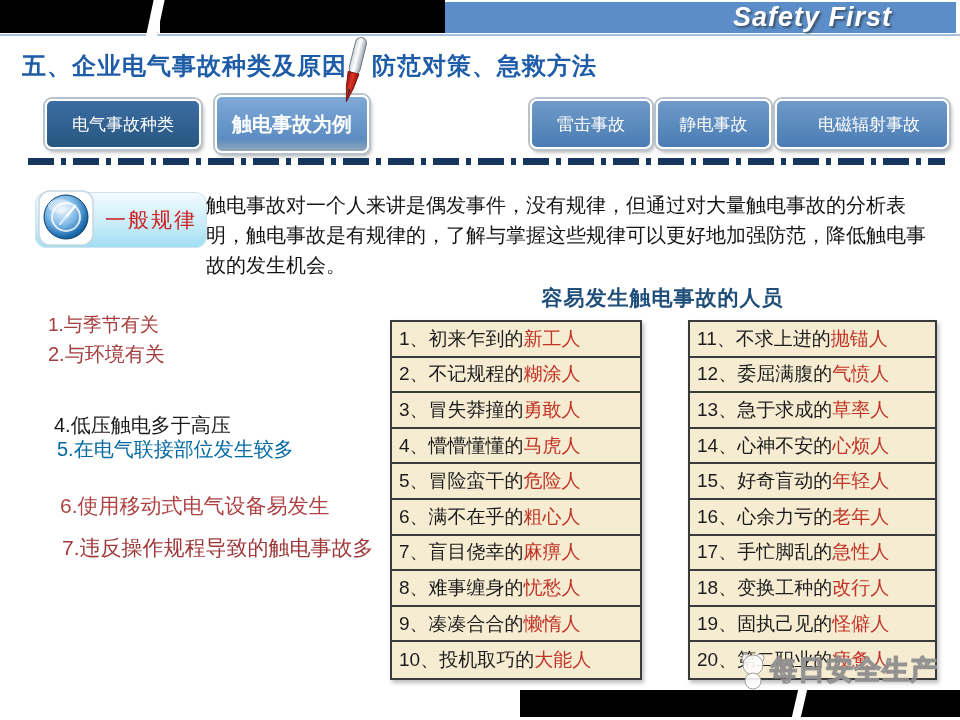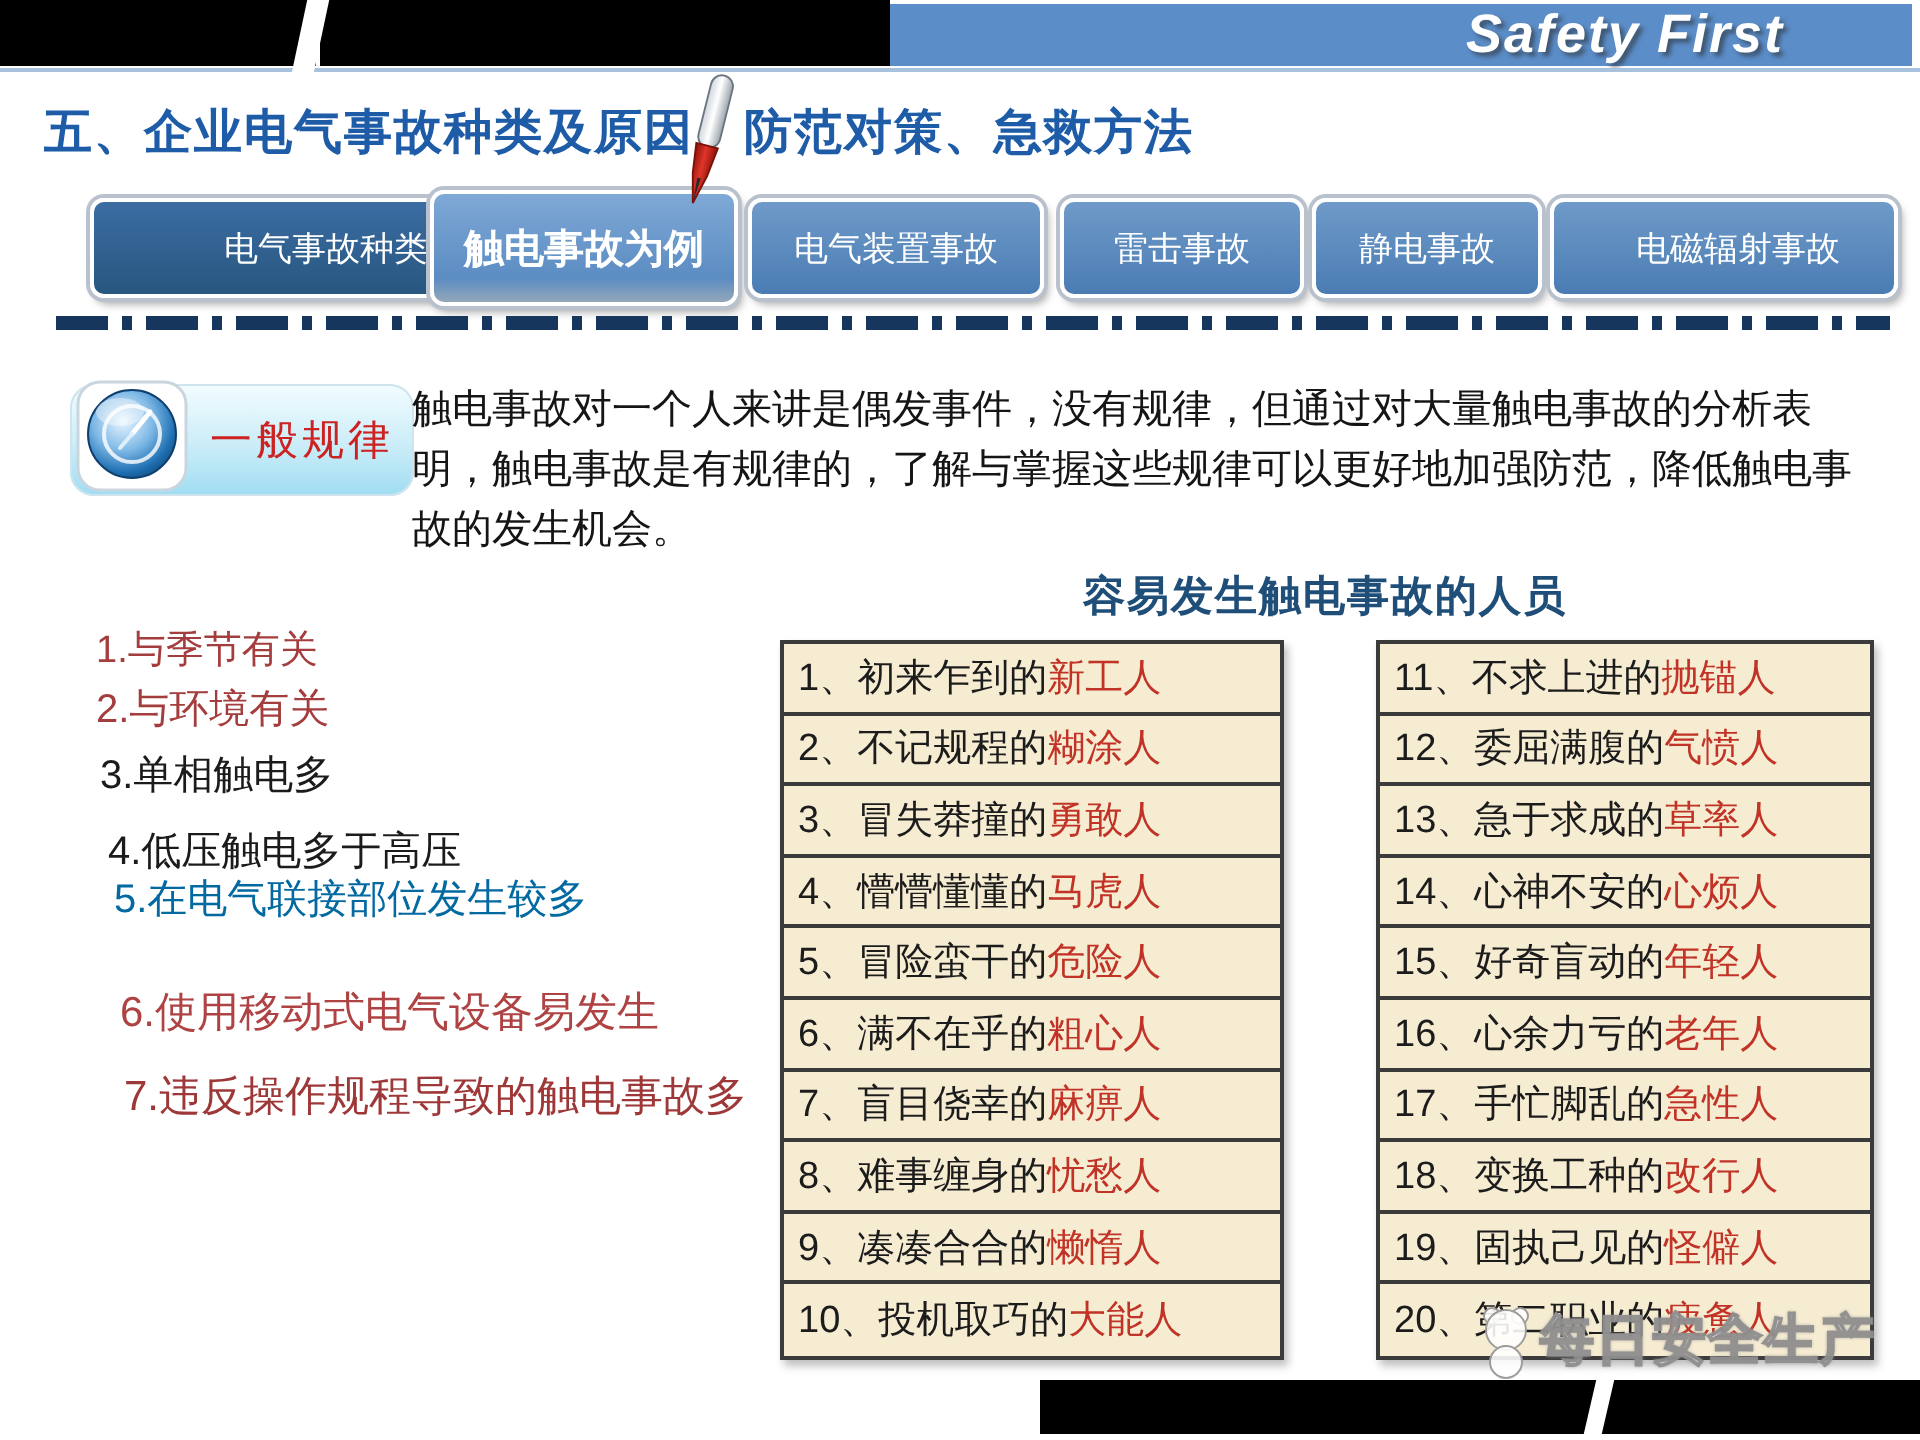--- a/index.html
+++ b/index.html
@@ -18,21 +18,21 @@
   
   #page-title{position:absolute;top:50px;left:22px;width:640px;font-size:24px;font-weight:bold;color:#1E5CA8;letter-spacing:1px;}
   #pen{position:absolute;top:34px;left:328px;width:52px;height:74px;z-index:3;transform:rotate(14deg);}
 
   
   .tab{position:absolute;top:99px;height:46px;border:2px solid #fff;border-radius:7px;
        box-shadow:0 0 0 2px #b9c2cc,2px 3px 4px rgba(0,0,0,.35);
        display:flex;align-items:center;justify-content:center;
        color:#fff;font-size:17px;cursor:pointer;
        background:linear-gradient(180deg,#6f9ac9,#4a7cb3);}
-  #tab-1{left:45px;width:152px;background:linear-gradient(180deg,#3c6da3,#27567f);padding-left:40px;}
+  #tab-1{left:45px;width:152px;background:linear-gradient(180deg,#3c6da3,#27567f);}
   #tab-2{left:215px;width:150px;top:95px;height:54px;font-size:20px;font-weight:bold;
          background:linear-gradient(180deg,#7fa9d6 0%,#5b8cc2 78%,#93a7b9 100%);}
   #tab-3{left:374px;width:144px;}
   #tab-4{left:530px;width:118px;}
   #tab-5{left:656px;width:111px;}
   #tab-6{left:775px;width:156px;padding-left:14px;}
 
   #dash-line{position:absolute;top:158px;left:28px;width:917px;height:7px;
      background:repeating-linear-gradient(to right,#17365D 0 26px,transparent 26px 33px,#17365D 33px 38px,transparent 38px 45px);}
 
@@ -112,23 +112,20 @@
     <path d="M9,42 L21,42 L19,58 L15,74 L11,58 Z" fill="url(#penRed)" stroke="#7a1209" stroke-width="1"></path>
     <path d="M14,60 L15,74 L16,60 Z" fill="#2b2b2b"></path>
   </svg>
 
   <div id="tab-1" class="tab">
       <span>电气事故种类</span>
     </div>
   <div id="tab-2" class="tab">
       <span>触电事故为例</span>
     </div>
-  <div id="tab-3" class="tab">
-      <span>电气装置事故</span>
-    </div>
   <div id="tab-4" class="tab">
       <span>雷击事故</span>
     </div>
   <div id="tab-5" class="tab">
       <span>静电事故</span>
     </div>
   <div id="tab-6" class="tab">
       <span>电磁辐射事故</span>
     </div>
 
@@ -153,21 +150,20 @@
     </svg>
     <span id="badge-label">一般规律</span>
   </div>
 
   <div id="para">触电事故对一个人来讲是偶发事件，没有规律，但通过对大量触电事故的分析表明，触电事故是有规律的，了解与掌握这些规律可以更好地加强防范，降低触电事故的发生机会。</div>
 
   <div id="people-heading">容易发生触电事故的人员</div>
 
   <div id="rule-0" class="rule">1.与季节有关</div>
   <div id="rule-1" class="rule">2.与环境有关</div>
-  <div id="rule-2" class="rule">3.单相触电多</div>
   <div id="rule-3" class="rule">4.低压触电多于高压</div>
   <div id="rule-4" class="rule">5.在电气联接部位发生较多</div>
   <div id="rule-5" class="rule">6.使用移动式电气设备易发生</div>
   <div id="rule-6" class="rule">7.违反操作规程导致的触电事故多</div>
 
   <div id="table-left" class="ptable">
     <div class="prow">
         <span>1、</span>
         <span>初来乍到的</span>
         <span class="t-red">新工人</span>

